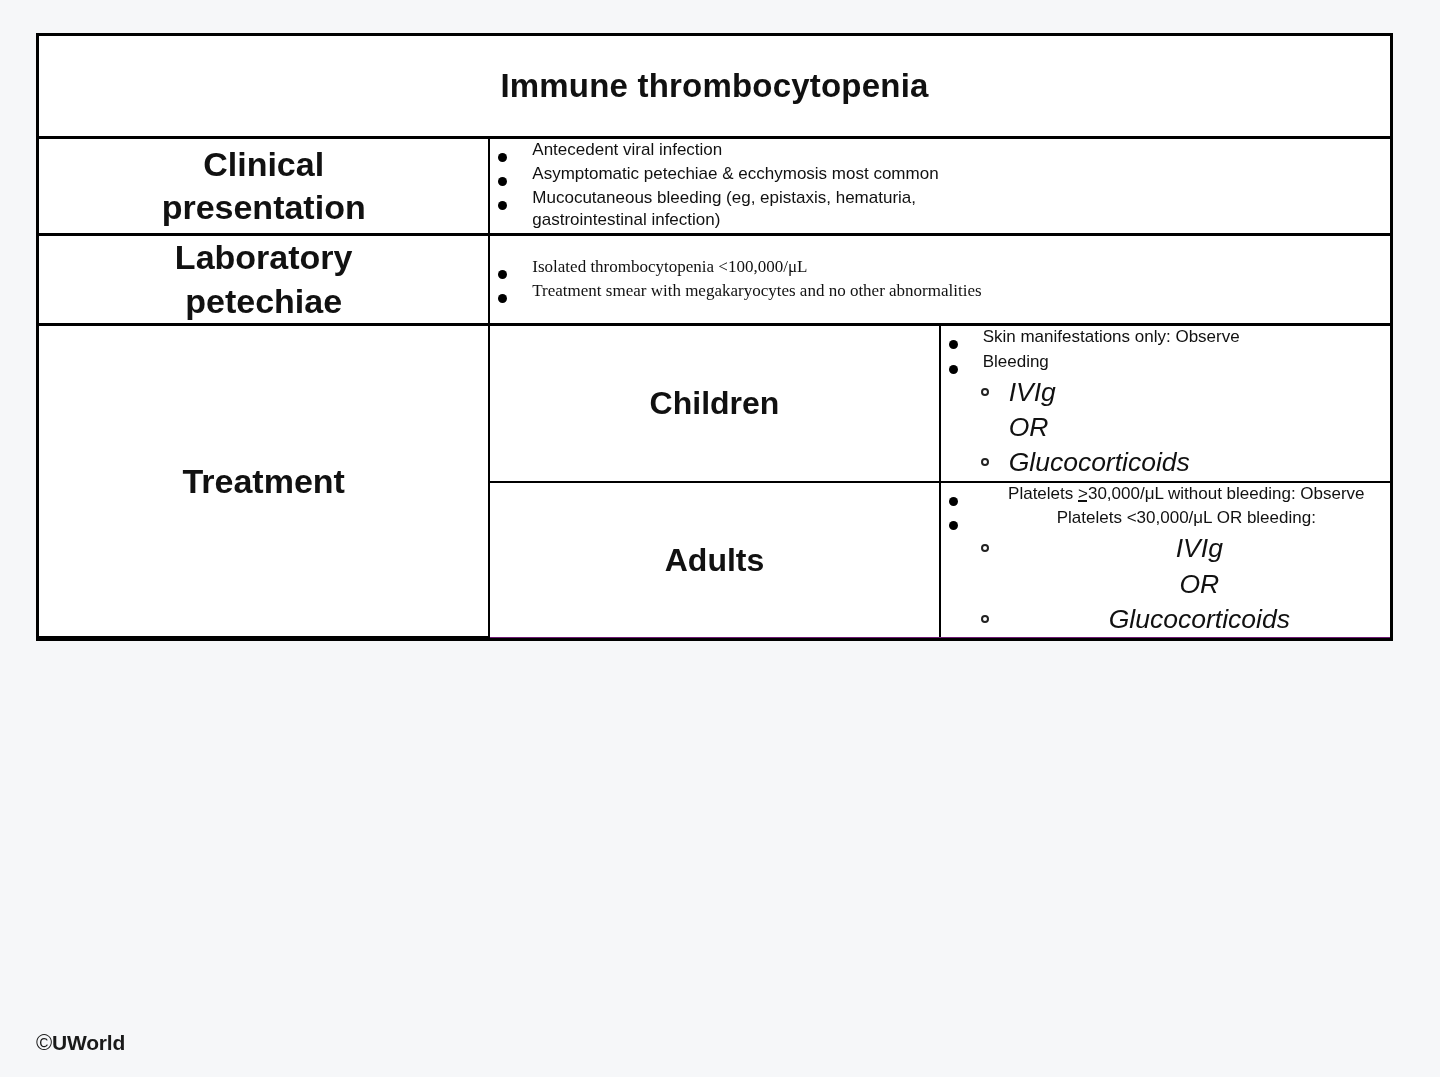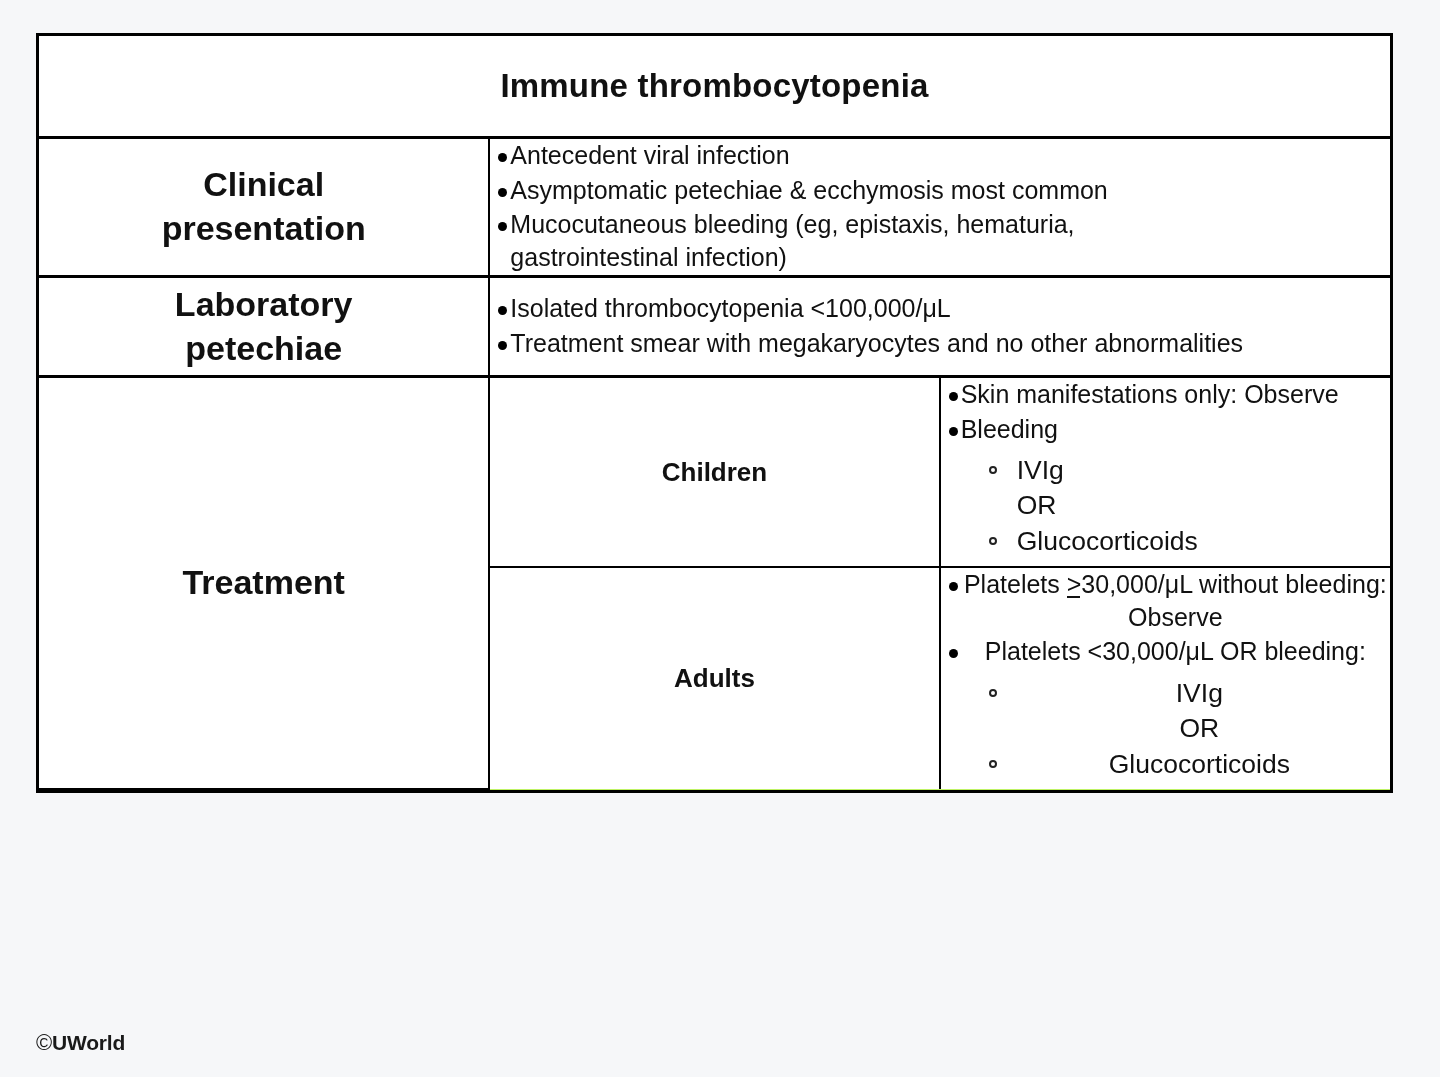--- a/index.html
+++ b/index.html
@@ -30,21 +30,21 @@
     width: 1357px;
     background: #ffffff;
     border: 3px solid #000000;
     box-sizing: border-box;
   }
 
   table.itp {
     width: 100%;
     border-collapse: collapse;
     table-layout: fixed;
-    background: #bef264;
+    background: #701a75;
   }
 
   table.itp td {
     border: 2px solid #000000;
     background: #ffffff;
     vertical-align: middle;
     padding: 0;
   }
 
   
@@ -67,69 +67,71 @@
     font-size: 34px;
     font-weight: bold;
     line-height: 1.28;
     border-left: 0 !important;
   }
 
   
   .sublabel-cell {
     width: 198px;
     text-align: center;
-    font-size: 26px;
+    font-size: 32px;
     font-weight: bold;
   }
 
   .content-cell {
     border-right: 0 !important;
     padding: 10px 14px 12px 22px;
     vertical-align: middle;
   }
 
   .content-cell.tight {
     padding-top: 14px;
     padding-bottom: 14px;
+    font-family: Liberation Serif, serif;
   }
 
   
   tr.last-row td { border-bottom: 0 !important; text-align: center; }
 
   
   .sect-top { border-top: 3px solid #000000 !important; }
 
   
   ul.lvl1 {
     list-style: none;
     margin: 0;
     padding: 0;
   }
   ul.lvl1 > li {
     position: relative;
-    padding-left: 20px;
-    font-size: 25px;
+    padding-left: 42px;
+    font-size: 17px;
     line-height: 1.30;
     margin: 0 0 2px 0;
   }
   ul.lvl1 > li::before {
     content: "";
     position: absolute;
     left: 8px;
     top: 14px;
     width: 9px;
     height: 9px;
     background: #000000;
     border-radius: 50%;
   }
 
   ul.lvl2 {
     list-style: none;
-    margin: 8px;
-    padding: 0;
+    margin: 0;
+    padding: 0;
+    font-style: italic;
   }
   ul.lvl2 > li {
     position: relative;
     padding-left: 38px;
     font-size: 26.5px;
     line-height: 1.30;
     margin: 1px 0 1px 0;
   }
   ul.lvl2 > li::before {
     content: "";

